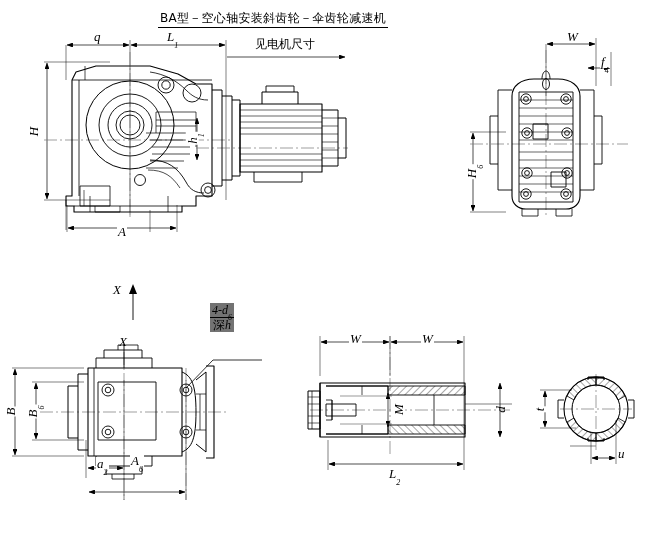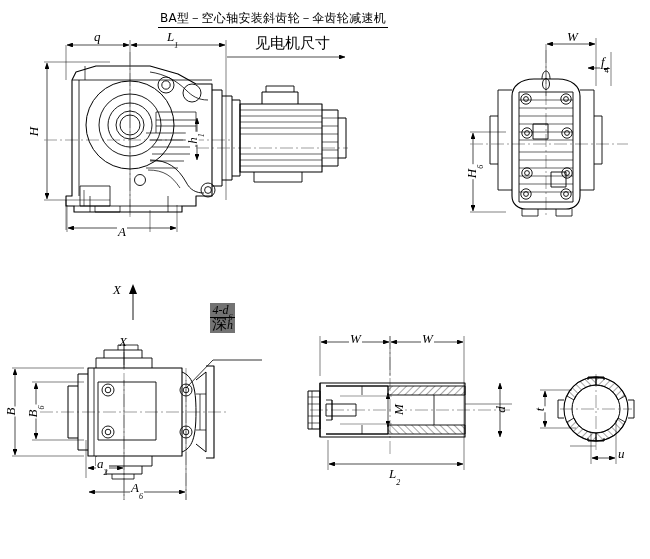--- a/index.html
+++ b/index.html
@@ -63,23 +63,23 @@
     font-style: italic;
     line-height: 0;
     position: relative;
     top: 3px;
   }
   .lbl.rot {
     transform: rotate(-90deg);
     transform-origin: 50% 50%;
   }
   .cn {
-    font-family: Liberation Mono, monospace;
+    font-family: Liberation Serif, serif;
     font-style: normal;
-    font-size: 15px;
+    font-size: 12px;
   }
   .note {
     position: absolute;
     z-index: 6;
     font-family: "Liberation Serif", "DejaVu Serif", serif;
     font-size: 12px;
     text-align: center;
     line-height: 14px;
     background: #737373;
     white-space: nowrap;
@@ -564,21 +564,21 @@
 </div>
 <div class="lbl rot" style="left:6px; top:405px;">
   <span>B</span>
 </div>
 <div class="lbl rot" style="left:26px; top:405px;">
   <span>B</span><sub>6</sub>
 </div>
 <div class="lbl" style="left:96px; top:457px;">
   <span>a</span><sub>2</sub>
 </div>
-<div class="lbl" style="left:130px; top:481px;">
+<div class="lbl" style="left:130px; top:454px;">
   <span>A</span><sub>6</sub>
 </div>
 
 <div class="lbl" style="left:349px; top:332px;">
   <span>W</span>
 </div>
 <div class="lbl" style="left:421px; top:332px;">
   <span>W</span>
 </div>
 <div class="lbl rot" style="left:392px; top:403px;">

